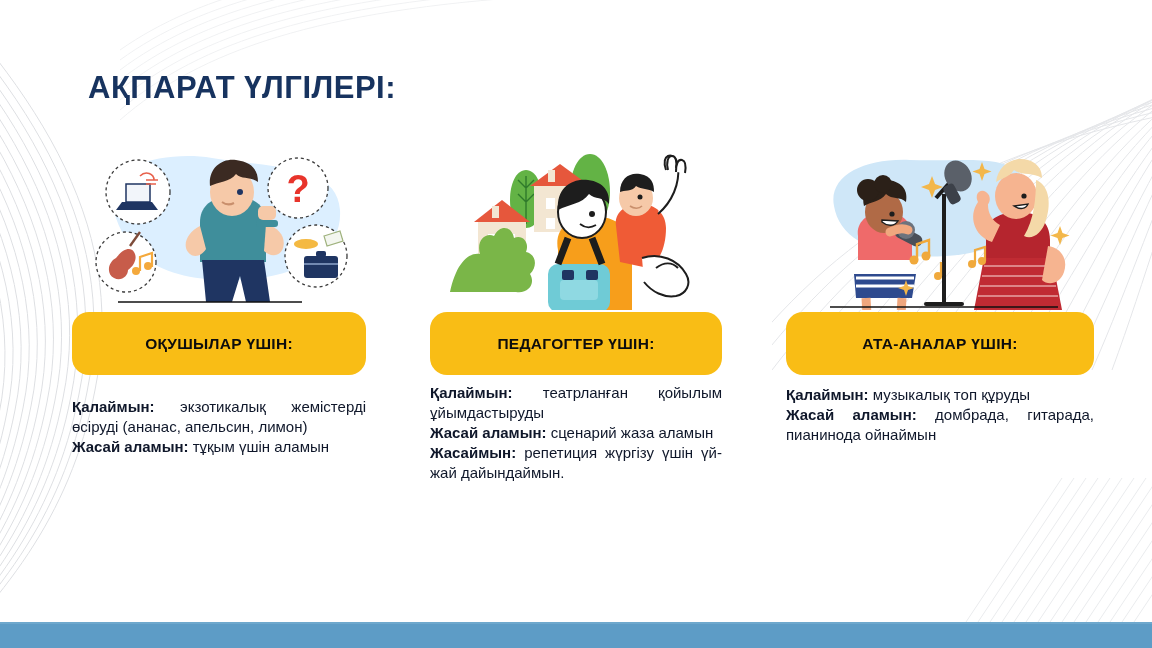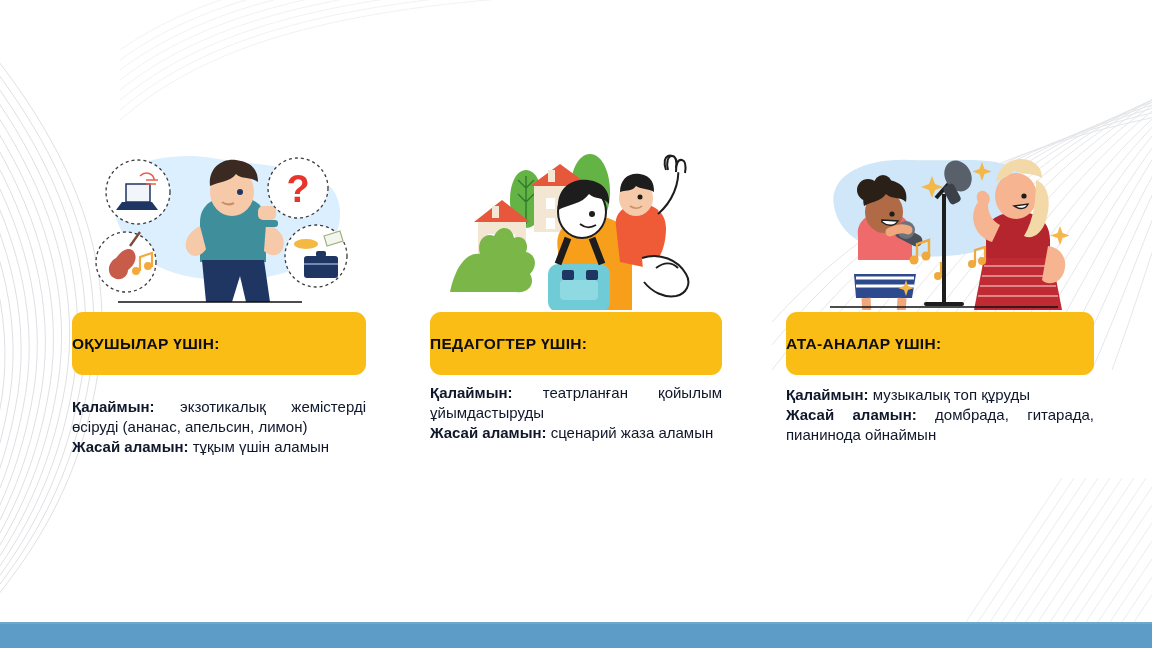--- a/index.html
+++ b/index.html
@@ -28,22 +28,22 @@
   
   .col{position:absolute;top:140px;}
   .col-1{left:72px;width:294px;}
   .col-2{left:430px;width:292px;}
   .col-3{left:786px;width:308px;}
 
   .art{position:relative;height:170px;}
   .art svg{position:absolute;left:0;top:0;}
 
   .banner{
-    background:#f9bd15;border-radius:11px;
-    height:63px;display:flex;align-items:center;justify-content:flex-start;
+    background:#f9bd15;border-radius:17px;
+    height:63px;display:flex;align-items:center;justify-content:center;
     margin-top:2px;
   }
   .banner-label{
     color:#0d0d0d;font-weight:bold;font-size:15.5px;letter-spacing:.3px;
     white-space:nowrap;
   }
   .banner-label.wide{letter-spacing:.3px;}
 
   .body-text{
     margin-top:22px;
@@ -143,20 +143,21 @@
       <path d="M0 120 C 80 52, 200 13, 420 0"></path>
       <path d="M0 110 C 80 44, 200 6, 420 -6"></path>
       <path d="M0 100 C 80 36, 200 -1, 420 -12"></path>
       <path d="M0 90 C 80 28, 200 -8, 420 -18"></path>
       <path d="M0 80 C 80 20, 200 -15, 420 -24"></path>
       <path d="M0 70 C 80 12, 200 -22, 420 -30"></path>
       <path d="M0 60 C 80 4, 200 -29, 420 -36"></path>
     </g>
   </svg>
 
+  <div class="title">АҚПАРАТ ҮЛГІЛЕРІ:</div>
 
   <div class="col col-1">
 
     <div class="art">
       <svg width="294" height="170" viewBox="0 0 294 170">
 
         <path d="M40 62 C 30 28, 90 10, 140 18 C 205 28, 265 25, 268 70 C 271 118, 215 142, 150 140 C 80 138, 48 108, 40 62 Z" fill="#dcefff"></path>
 
         <path d="M128 82 c0-14 10-24 24-24 h18 c14 0 24 10 24 24 v40 h-66 z" fill="#3f8e9b"></path>
         <path d="M130 120 h62 l6 42 h-24 l-6 -26 -8 26 h-26 z" fill="#1f3562"></path>
@@ -269,20 +270,23 @@
       <span class="banner-label">ПЕДАГОГТЕР ҮШІН:</span>
     </div>
 
     <div class="body-text">
       <p>
         <b>Қалаймын:</b><span> театрланған қойылым ұйымдастыруды</span>
       </p>
       <p>
         <b>Жасай аламын:</b><span> сценарий жаза аламын</span>
       </p>
+      <p>
+        <b>Жасаймын:</b><span> репетиция жүргізу үшін үй-жай дайындаймын.</span>
+      </p>
     </div>
   </div>
 
   <div class="col col-3">
 
     <div class="art">
       <svg width="308" height="170" viewBox="0 0 308 170">
 
         <path d="M48 66 c-6 -30 30 -48 76 -46 c56 2 102 -8 116 22 c14 36 -14 70 -80 74 c-64 4 -106 -14 -112 -50 z" fill="#cfe7f8"></path>
 

